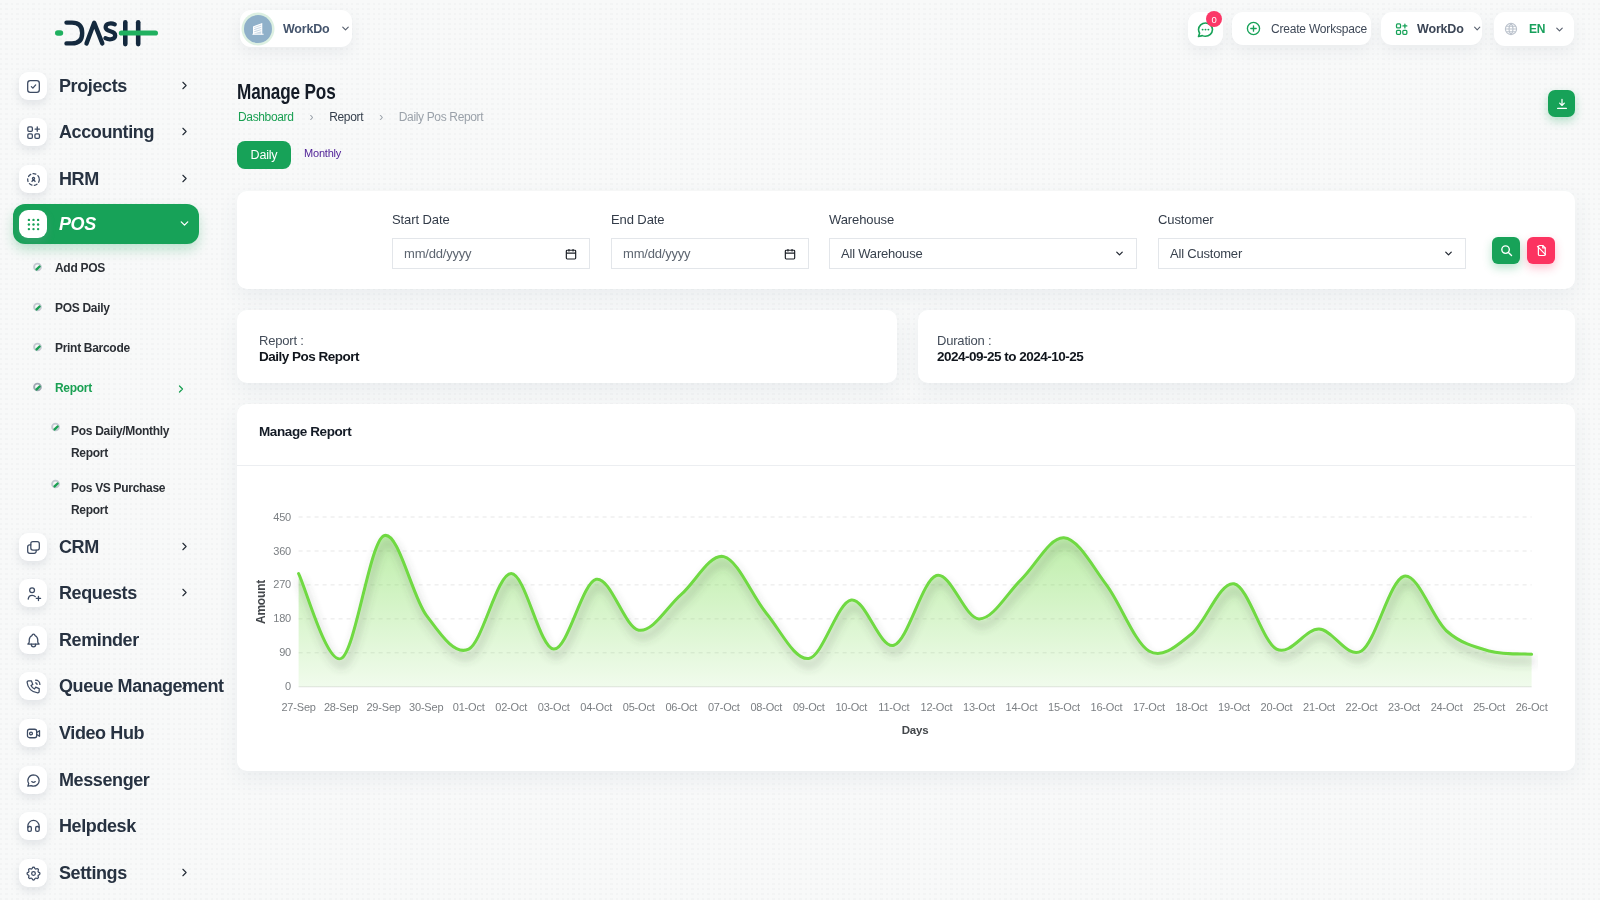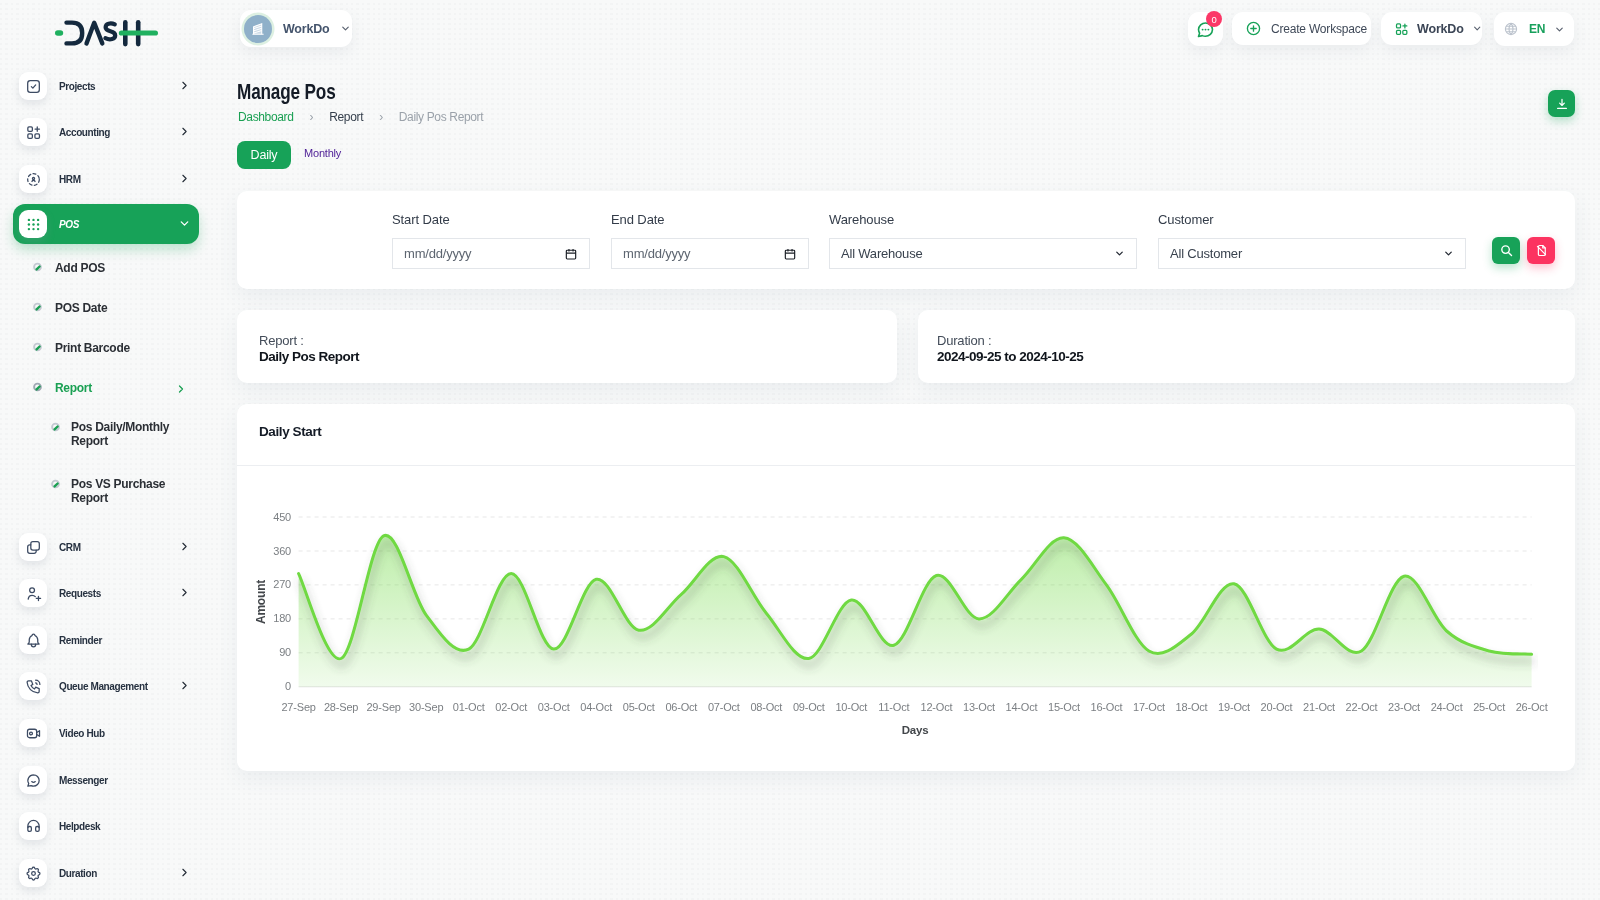--- a/index.html
+++ b/index.html
@@ -11,32 +11,32 @@
   background-image:repeating-linear-gradient(0deg, transparent 0 2px, #f8f9f9 2px 5px),repeating-linear-gradient(90deg, rgba(28,39,54,0.024) 0 2.4px, transparent 2.4px 5.4px);
   color:#1b2432;
   position:relative;
 }
 .card{position:absolute;background:#fff;border-radius:10px;box-shadow:0 8px 20px rgba(82,101,132,0.08);}
 
 .sidebar{position:absolute;left:0;top:0;width:210px;height:900px;}
 .logo{position:absolute;left:55px;top:17px;}
 .mrow{position:absolute;left:13px;width:186px;height:44px;}
 .ibox{position:absolute;left:6px;top:8px;width:28px;height:28px;background:#fff;border-radius:9px;box-shadow:0 4px 8px rgba(140,152,164,0.22);display:flex;align-items:center;justify-content:center;}
-.mrow .lbl{position:absolute;left:46px;top:0;height:44px;display:flex;align-items:center;font-size:10px;font-weight:700;color:#273241;letter-spacing:-0.4px;white-space:nowrap;}
+.mrow .lbl{position:absolute;left:46px;top:0;height:44px;display:flex;align-items:center;font-size:18px;font-weight:700;color:#273241;letter-spacing:-0.4px;white-space:nowrap;}
 .mrow .chev{position:absolute;right:8px;top:15px;}
 .mrow.active{background:#17a258;border-radius:12px;box-shadow:0 6px 12px rgba(23,162,88,0.25);font-style:italic;}
 .mrow.active .lbl{color:#fff;height:40px;}
 .mrow.active .ibox{top:6px;}
 .mrow.active .chev{top:13px;}
 .srow{position:absolute;left:0;width:210px;font-size:12px;font-weight:700;color:#2b2f35;letter-spacing:-0.3px;}
 .srow .bullet{position:absolute;left:32px;top:2px;}
 .srow .stxt{position:absolute;left:55px;top:0;line-height:17.5px;}
 .srow.green .stxt{color:#1aa053;}
 .srow .bullet2{position:absolute;left:50px;top:2px;}
-.srow .stxt2{position:absolute;left:71px;top:0;line-height:14px;width:125px;}
+.srow .stxt2{position:absolute;left:71px;top:0;line-height:22px;width:125px;}
 
 .pill{position:absolute;background:#fff;border-radius:11px;box-shadow:0 6px 14px rgba(140,152,164,0.12);display:flex;align-items:center;}
 
 .h1{position:absolute;left:237px;top:79px;font-size:22px;font-weight:700;color:#141b26;transform:scaleX(0.78);transform-origin:left top;}
 .crumb{position:absolute;left:238px;top:110px;font-size:12px;letter-spacing:-0.35px;color:#9ba2aa;display:flex;align-items:center;gap:16px;}
 .crumb .g{color:#1aa053;}
 .crumb .d{color:#353f4c;}
 .btn-daily{position:absolute;left:237px;top:141px;width:54px;height:28px;background:#17a258;color:#fff;border-radius:8px;font-size:12.5px;display:flex;align-items:center;justify-content:center;}
 .lnk-monthly{position:absolute;left:304px;top:147px;font-size:11px;color:#4c1d95;}
 label.flabel{position:absolute;top:21px;font-size:13px;letter-spacing:-0.1px;color:#333c49;}
@@ -126,21 +126,21 @@
         <circle cx="5.5" cy="5" r="3.4" stroke="#c3c9d1" stroke-width="1.9"></circle>
         <path d="M4.6 7.4l3-2.9" stroke="#1aa053" stroke-width="2.4" stroke-linecap="round"></path>
       </svg>
     <div class="stxt">Add POS</div>
   </div>
   <div class="srow" style="top:300px;">
     <svg class="bullet" width="11" height="11" viewBox="0 0 11 11" fill="none">
         <circle cx="5.5" cy="5" r="3.4" stroke="#c3c9d1" stroke-width="1.9"></circle>
         <path d="M4.6 7.4l3-2.9" stroke="#1aa053" stroke-width="2.4" stroke-linecap="round"></path>
       </svg>
-    <div class="stxt">POS Date</div>
+    <div class="stxt">POS Daily</div>
   </div>
   <div class="srow" style="top:340px;">
     <svg class="bullet" width="11" height="11" viewBox="0 0 11 11" fill="none">
         <circle cx="5.5" cy="5" r="3.4" stroke="#c3c9d1" stroke-width="1.9"></circle>
         <path d="M4.6 7.4l3-2.9" stroke="#1aa053" stroke-width="2.4" stroke-linecap="round"></path>
       </svg>
     <div class="stxt">Print Barcode</div>
   </div>
   <div class="srow green" style="top:380px;">
     <svg class="bullet" width="11" height="11" viewBox="0 0 11 11" fill="none">
@@ -242,21 +242,21 @@
       </div>
     <div class="lbl">Helpdesk</div>
   </div>
   <div class="mrow" style="top:851px;">
     <div class="ibox">
         <svg width="17" height="17" viewBox="0 0 24 24" fill="none" stroke="#3d4b63" stroke-width="1.8" stroke-linecap="round" stroke-linejoin="round">
           <path d="M10.3 4.3c.4-1.7 3-1.7 3.4 0a1.7 1.7 0 0 0 2.6 1.1c1.5-.9 3.3.9 2.4 2.4a1.7 1.7 0 0 0 1.1 2.6c1.7.4 1.7 3 0 3.4a1.7 1.7 0 0 0-1.1 2.6c.9 1.5-.9 3.3-2.4 2.4a1.7 1.7 0 0 0-2.6 1.1c-.4 1.7-3 1.7-3.4 0a1.7 1.7 0 0 0-2.6-1.1c-1.5.9-3.3-.9-2.4-2.4a1.7 1.7 0 0 0-1.1-2.6c-1.7-.4-1.7-3 0-3.4a1.7 1.7 0 0 0 1.1-2.6c-.9-1.5.9-3.3 2.4-2.4a1.7 1.7 0 0 0 2.6-1.1"></path>
           <circle cx="12" cy="12" r="2.6"></circle>
         </svg>
       </div>
-    <div class="lbl">Duration</div>
+    <div class="lbl">Settings</div>
     <svg class="chev" width="13" height="13" viewBox="0 0 24 24" fill="none" stroke="#232b36" stroke-width="2.1" stroke-linecap="round" stroke-linejoin="round">
         <path d="M9 6l6 6-6 6"></path>
       </svg>
   </div>
 </div>
 
 <div class="pill" style="left:240px;top:10px;width:112px;height:37px;padding-left:4px;">
   <div style="width:28px;height:28px;border-radius:50%;background:#8fb0c9;box-shadow:0 0 0 2.5px #ddf0e2;display:flex;align-items:center;justify-content:center;overflow:hidden;">
     <svg width="18" height="18" viewBox="0 0 24 24" fill="none" stroke="#ffffff" stroke-width="1.4">
         <path d="M6 19V9l11-4v14" fill="rgba(255,255,255,.55)"></path>
@@ -374,21 +374,21 @@
 <div class="card" style="left:237px;top:310px;width:660px;height:73px;">
   <div class="infot1">Report :</div>
   <div class="infot2">Daily Pos Report</div>
 </div>
 <div class="card" style="left:918px;top:310px;width:657px;height:73px;">
   <div class="infot1" style="left:19px;">Duration :</div>
   <div class="infot2" style="left:19px;">2024-09-25 to 2024-10-25</div>
 </div>
 
 <div class="card" style="left:237px;top:404px;width:1338px;height:367px;">
-  <div class="charthead">Daily Start</div>
+  <div class="charthead">Manage Report</div>
   <div class="chartline"></div>
   <svg id="chart" style="position:absolute;left:0;top:62px;" width="1338" height="305" viewBox="0 0 1338 305">
 <defs>
 <linearGradient id="ag" x1="0" y1="51" x2="0" y2="221" gradientUnits="userSpaceOnUse">
           <stop offset="0" stop-color="#6fd943" stop-opacity="0.5"></stop>
           <stop offset="1" stop-color="#6fd943" stop-opacity="0.1"></stop>
         </linearGradient>
 <filter id="ds" x="-20%" y="-50%" width="140%" height="220%">
           <feDropShadow dx="2" dy="7" stdDeviation="4" flood-color="#4a5248" flood-opacity="0.42"></feDropShadow>
         </filter>

